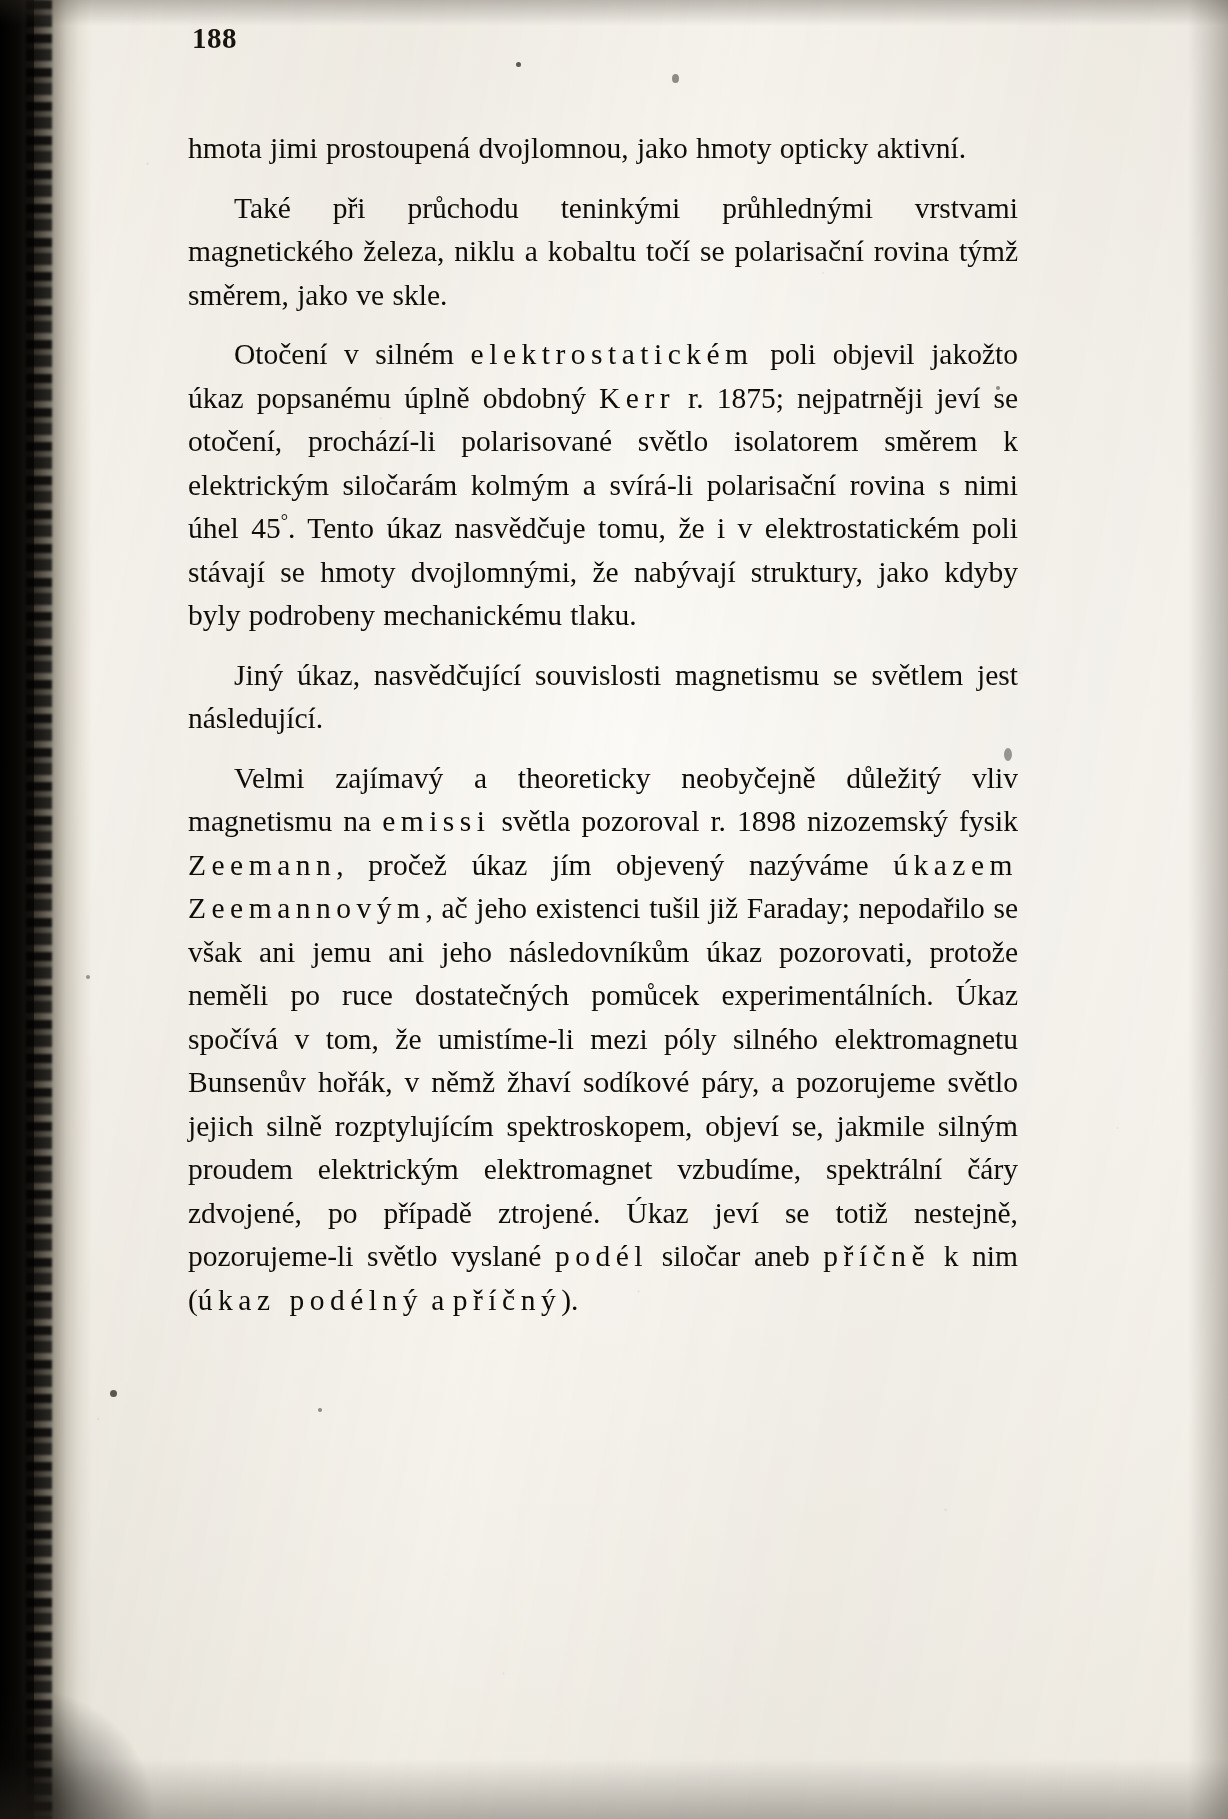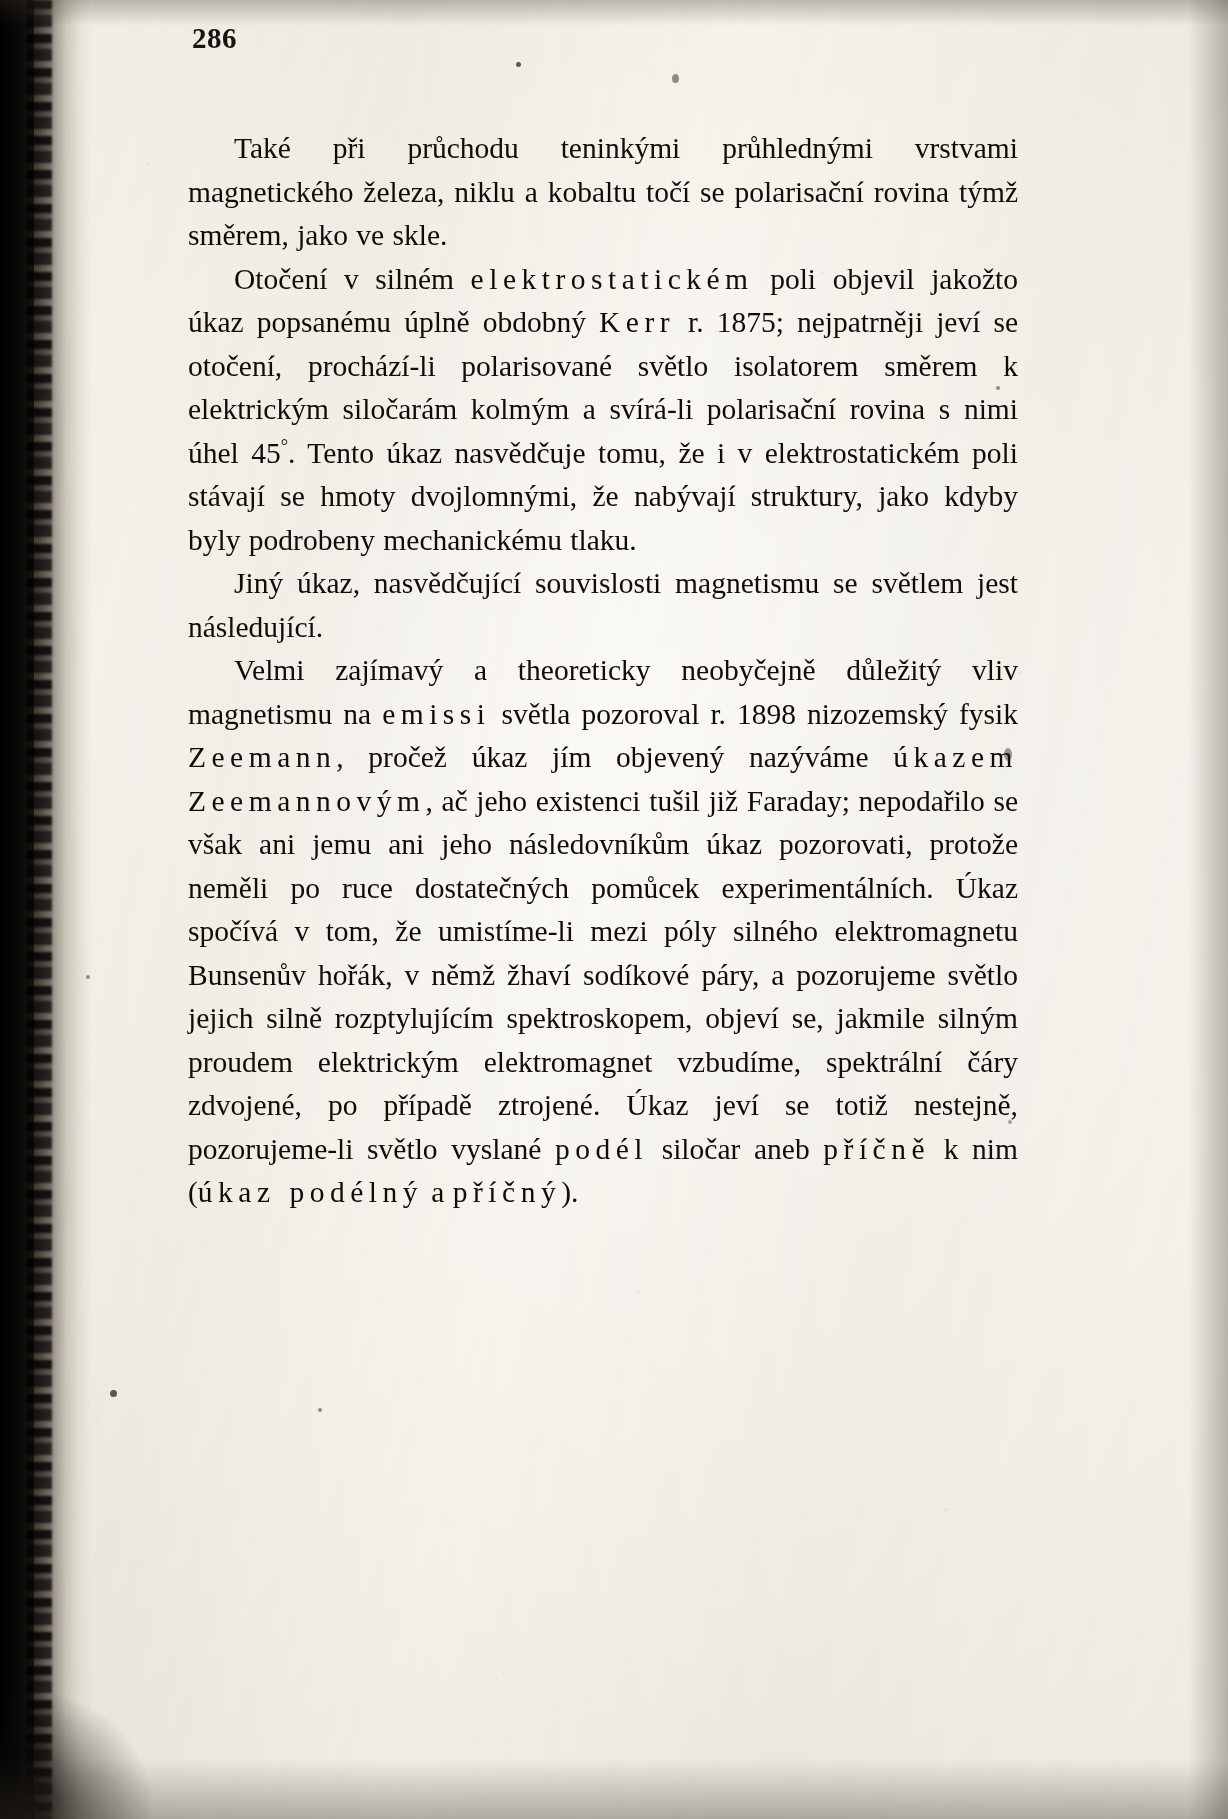--- a/index.html
+++ b/index.html
@@ -101,21 +101,21 @@
   .para{
     margin:0;
     color:#100d09;
     font-size:29.5px;
     line-height:43.5px;
     text-align:justify;
     text-justify:inter-word;
     word-spacing:1px;
     -webkit-font-smoothing:none;
   }
-  .para + .para{margin-top:0;}
+  .para + .para{margin-top:16px;}
   .indent{text-indent:46px;}
 
   
   .sp{letter-spacing:5.5px;}
 
   sup.deg{font-size:.62em;vertical-align:super;line-height:0;}
 
   
   #ink-layer{
     position:absolute;inset:0;
@@ -144,23 +144,24 @@
   <div id="binding-shadow"></div>
   <div id="binding-edge"></div>
   <div id="binding-ragged"></div>
   <div id="corner-smudge"></div>
   <div id="edge-top"></div>
   <div id="edge-right"></div>
   <div id="edge-bottom"></div>
 
   <div id="text-block">
 
-    <div id="page-number">286</div>
+    <div id="page-number">188</div>
 
     <div id="body-text">
+        <p class="para" id="p-hmota"><span>hmota jimi prostoupená dvojlomnou, jako hmoty opticky aktivní.</span></p>
         <p class="para indent" id="p-take-pri-pruchodu"><span>Také při průchodu teninkými průhlednými vrstvami magnetického železa, niklu a kobaltu točí se polarisační rovina týmž směrem, jako ve skle.</span></p>
         <p class="para indent" id="p-otoceni-kerr"><span>Otočení v silném </span><span class="sp">elektrostatickém</span><span> poli objevil jakožto úkaz popsanému úplně obdobný </span><span class="sp">Kerr</span><span> r. 1875; nejpatrněji jeví se otočení, prochází-li polarisované světlo isolatorem směrem k elektrickým siločarám kolmým a svírá-li polarisační rovina s nimi úhel 45</span><sup class="deg">°</sup><span>. Tento úkaz nasvědčuje tomu, že i v elektrostatickém poli stávají se hmoty dvojlomnými, že nabývají struktury, jako kdyby byly podrobeny mechanickému tlaku.</span></p>
         <p class="para indent" id="p-jiny-ukaz"><span>Jiný úkaz, nasvědčující souvislosti magnetismu se světlem jest následující.</span></p>
         <p class="para indent" id="p-zeemann"><span>Velmi zajímavý a theoreticky neobyčejně důležitý vliv magnetismu na </span><span class="sp">emissi</span><span> světla pozoroval r. 1898 nizozemský fysik </span><span class="sp">Zeemann</span><span>, pročež úkaz jím objevený nazýváme </span><span class="sp">úkazem Zeemannovým</span><span>, ač jeho existenci tušil již Faraday; nepodařilo se však ani jemu ani jeho následovníkům úkaz pozorovati, protože neměli po ruce dostatečných pomůcek experimentálních. Úkaz spočívá v tom, že umistíme-li mezi póly silného elektromagnetu Bunsenův hořák, v němž žhaví sodíkové páry, a pozorujeme světlo jejich silně rozptylujícím spektroskopem, objeví se, jakmile silným proudem elektrickým elektromagnet vzbudíme, spektrální čáry zdvojené, po případě ztrojené. Úkaz jeví se totiž nestejně, pozorujeme-li světlo vyslané </span><span class="sp">podél</span><span> siločar aneb </span><span class="sp">příčně</span><span> k nim (</span><span class="sp">úkaz podélný</span><span> a </span><span class="sp">příčný</span><span>).</span></p>
       </div>
 
   </div>
 
   <div id="specks">
     <span class="speck" style="left:516px;top:62px;width:5px;height:5px;"></span>

